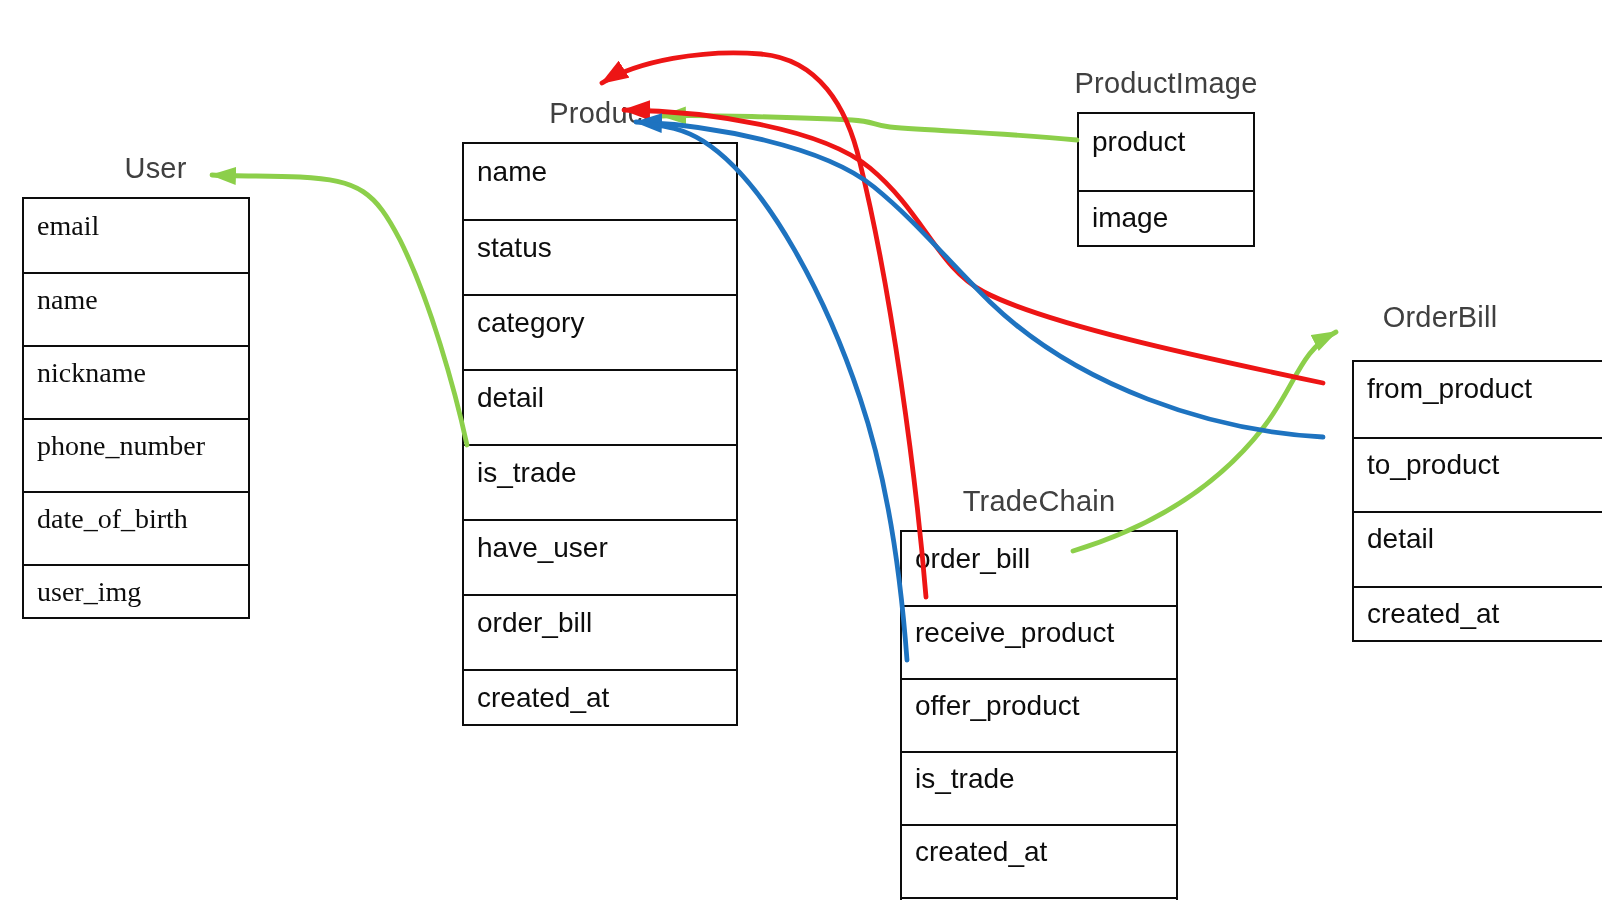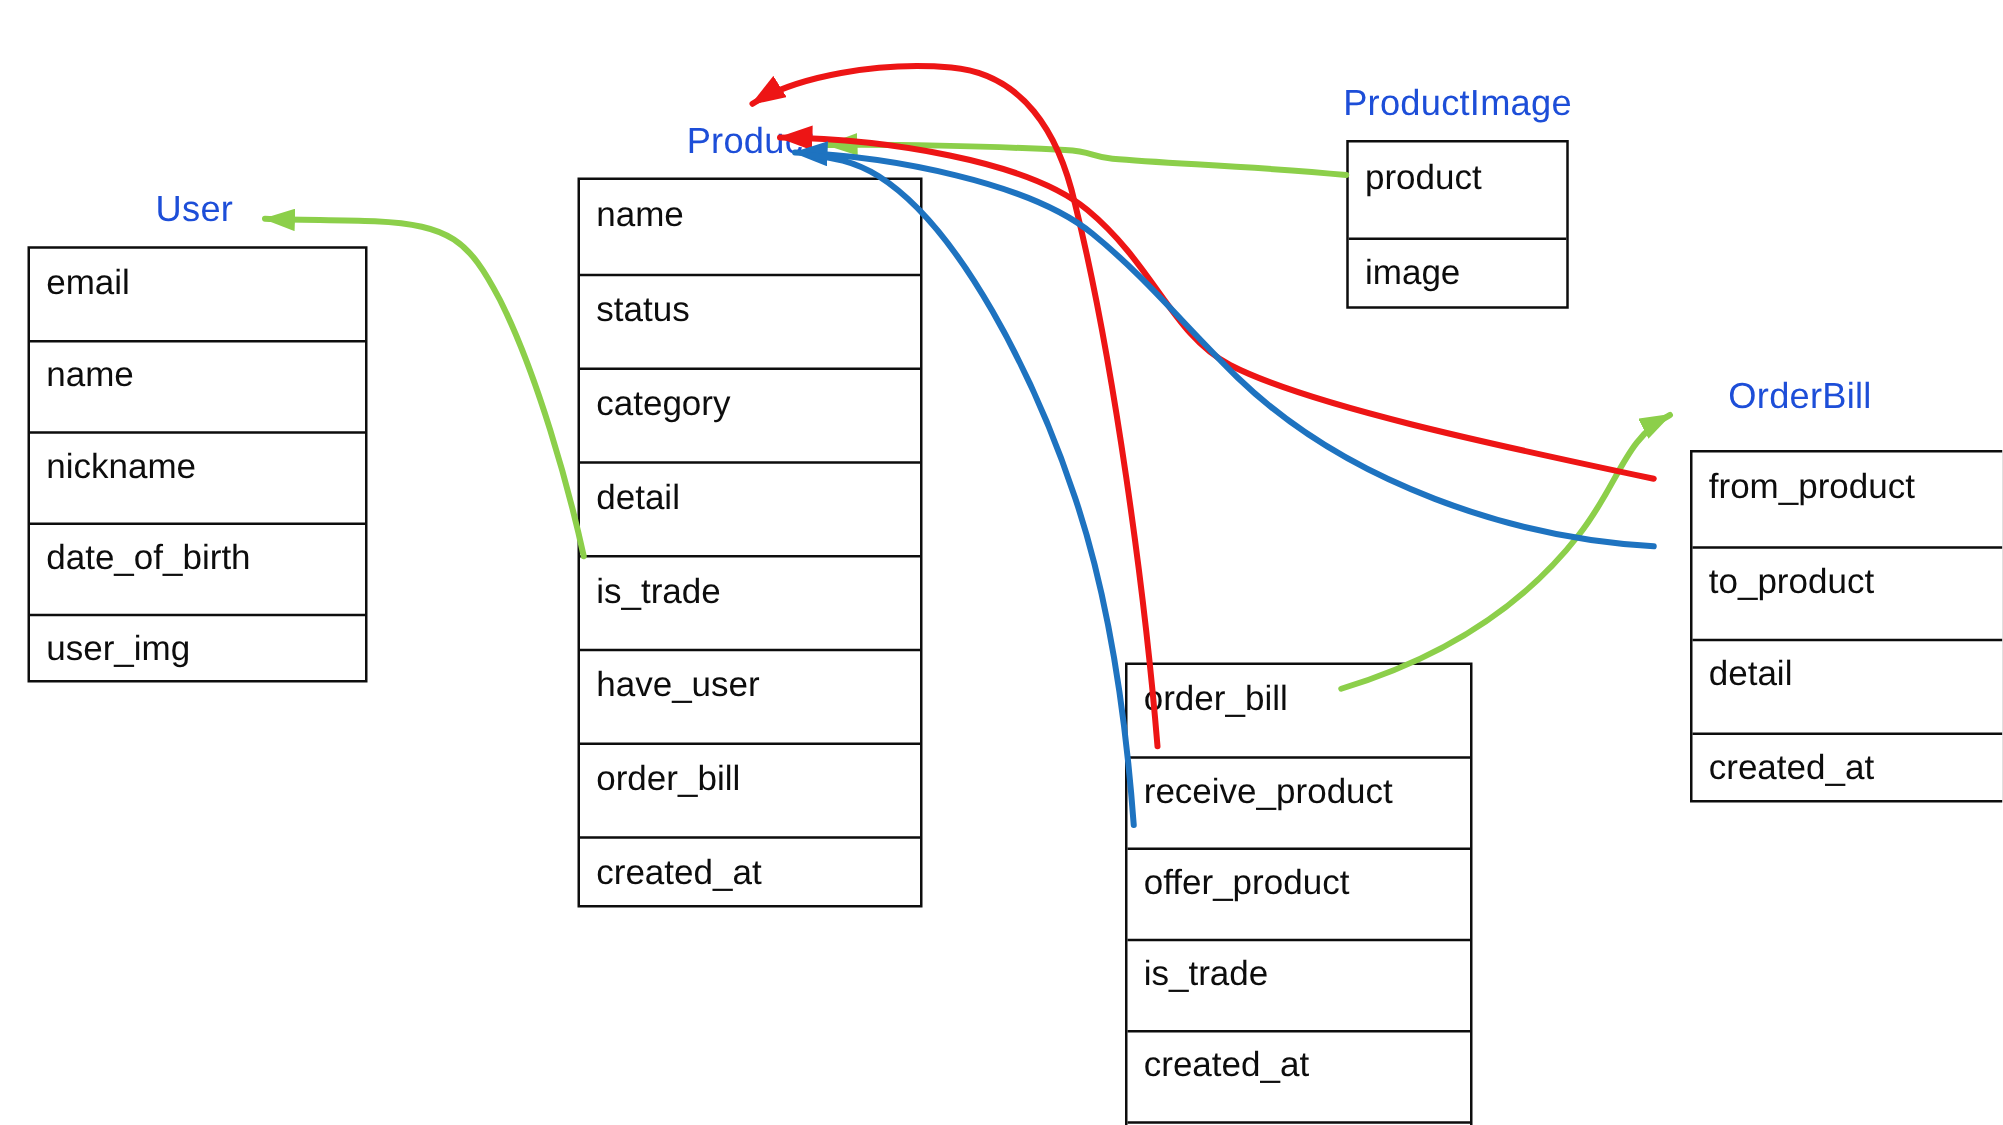--- a/index.html
+++ b/index.html
@@ -2,41 +2,42 @@
 <html><head>
 <meta charset="utf-8">
 <style>
   html,body { margin:0; padding:0; background:#ffffff; }
   #canvas {
     position:relative; width:1602px; height:900px; background:#ffffff;
     font-family:"Liberation Sans", sans-serif; overflow:hidden;
   }
   .tbl-title {
     position:absolute; font-size:29px; line-height:36px; text-align:center;
-    color:#1d4ed8; letter-spacing:0.2px;
+    color:#404040; letter-spacing:0.2px;
   }
   .box { position:absolute; border:2.5px solid #0d0d0d; background:#ffffff; box-sizing:border-box; }
   .row {
     box-sizing:border-box; height:var(--rh); display:flex; align-items:center;
     padding-left:13px; font-size:28px; color:#0d0d0d; white-space:nowrap;
   }
   .row + .row { border-top:2.5px solid #0d0d0d;margin-top:20px; }
   #arrow-layer { position:absolute; left:0; top:0; width:1602px; height:900px; pointer-events:none; }
   #arrow-layer path { fill:none; stroke-width:4.8px; stroke-linecap:round; }
 </style>
 </head>
 <body>
 
 <div id="canvas">
 
   <div class="tbl-title" style="left:-18px; top:150px; width:347px;">User</div>
-  <div class="box" style="left:22px; top:197px; width:272px; --rh:53px;">
+  <div class="box" style="left:22px; top:197px; width:228px;font-family:Liberation Serif, serif; --rh:53px;">
     <div class="row">email</div>
     <div class="row">name</div>
     <div class="row">nickname</div>
+    <div class="row">phone_number</div>
     <div class="row">date_of_birth</div>
     <div class="row">user_img</div>
   </div>
 
   <div class="tbl-title" style="left:422px; top:95px; width:356px;">Product</div>
   <div class="box" style="left:462px; top:142px; width:276px; --rh:55px;">
     <div class="row">name</div>
     <div class="row">status</div>
     <div class="row">category</div>
     <div class="row">detail</div>
@@ -53,20 +54,21 @@
   </div>
 
   <div class="tbl-title" style="left:1283px; top:299px; width:314px;">OrderBill</div>
   <div class="box" style="left:1352px; top:360px; width:252px;text-align:right; --rh:54.5px;">
     <div class="row">from_product</div>
     <div class="row">to_product</div>
     <div class="row">detail</div>
     <div class="row">created_at</div>
   </div>
 
+  <div class="tbl-title" style="left:860px; top:483px; width:358px;">TradeChain</div>
   <div class="box" style="left:900px; top:530px; width:278px; --rh:53px;">
     <div class="row">order_bill</div>
     <div class="row">receive_product</div>
     <div class="row">offer_product</div>
     <div class="row">is_trade</div>
     <div class="row">created_at</div>
     <div class="row">updated_at</div>
   </div>
 
   <svg id="arrow-layer" viewBox="0 0 1602 900" xmlns="http://www.w3.org/2000/svg">

